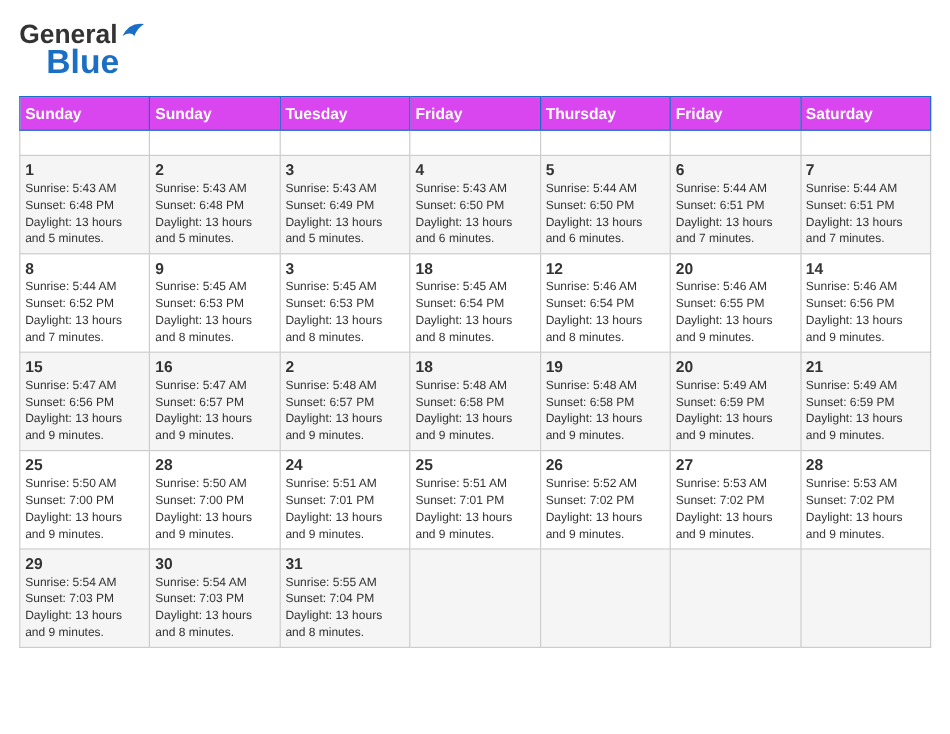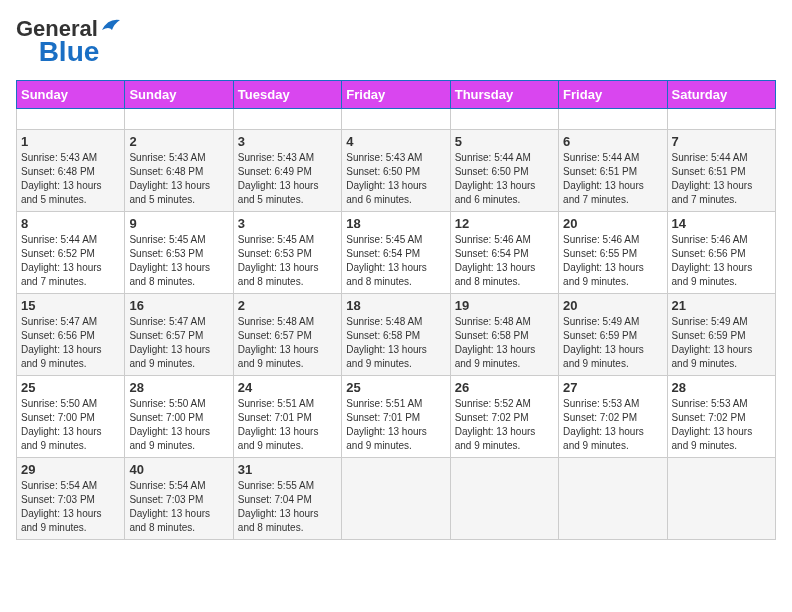--- a/index.html
+++ b/index.html
@@ -352,21 +352,21 @@
       <tr>
         <td>
         <span class="day-num">29</span>
         <div class="day-info">
           Sunrise: 5:54 AM<br>
           Sunset: 7:03 PM<br>
           Daylight: 13 hours and 9 minutes.
         </div>
       </td>
         <td>
-        <span class="day-num">40</span>
+        <span class="day-num">30</span>
         <div class="day-info">
           Sunrise: 5:54 AM<br>
           Sunset: 7:03 PM<br>
           Daylight: 13 hours and 8 minutes.
         </div>
       </td>
         <td>
         <span class="day-num">31</span>
         <div class="day-info">
           Sunrise: 5:55 AM<br>

